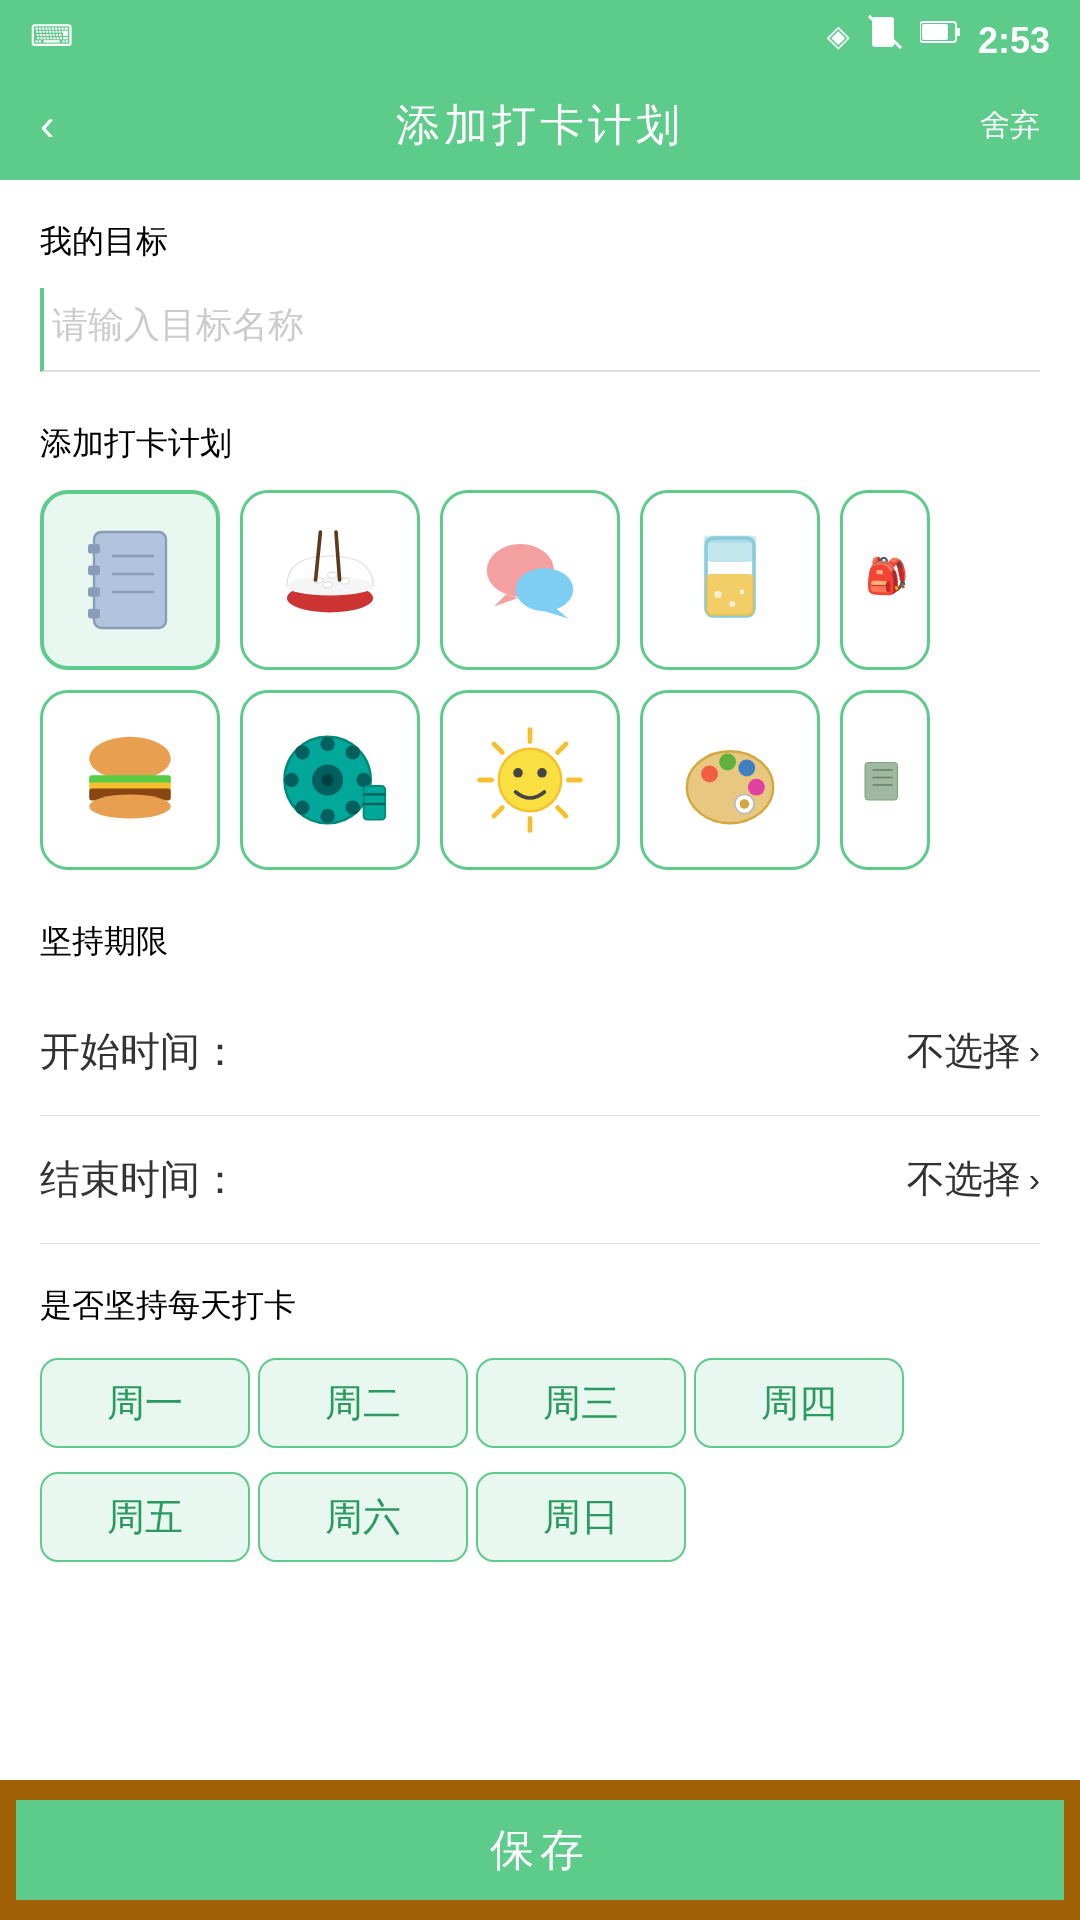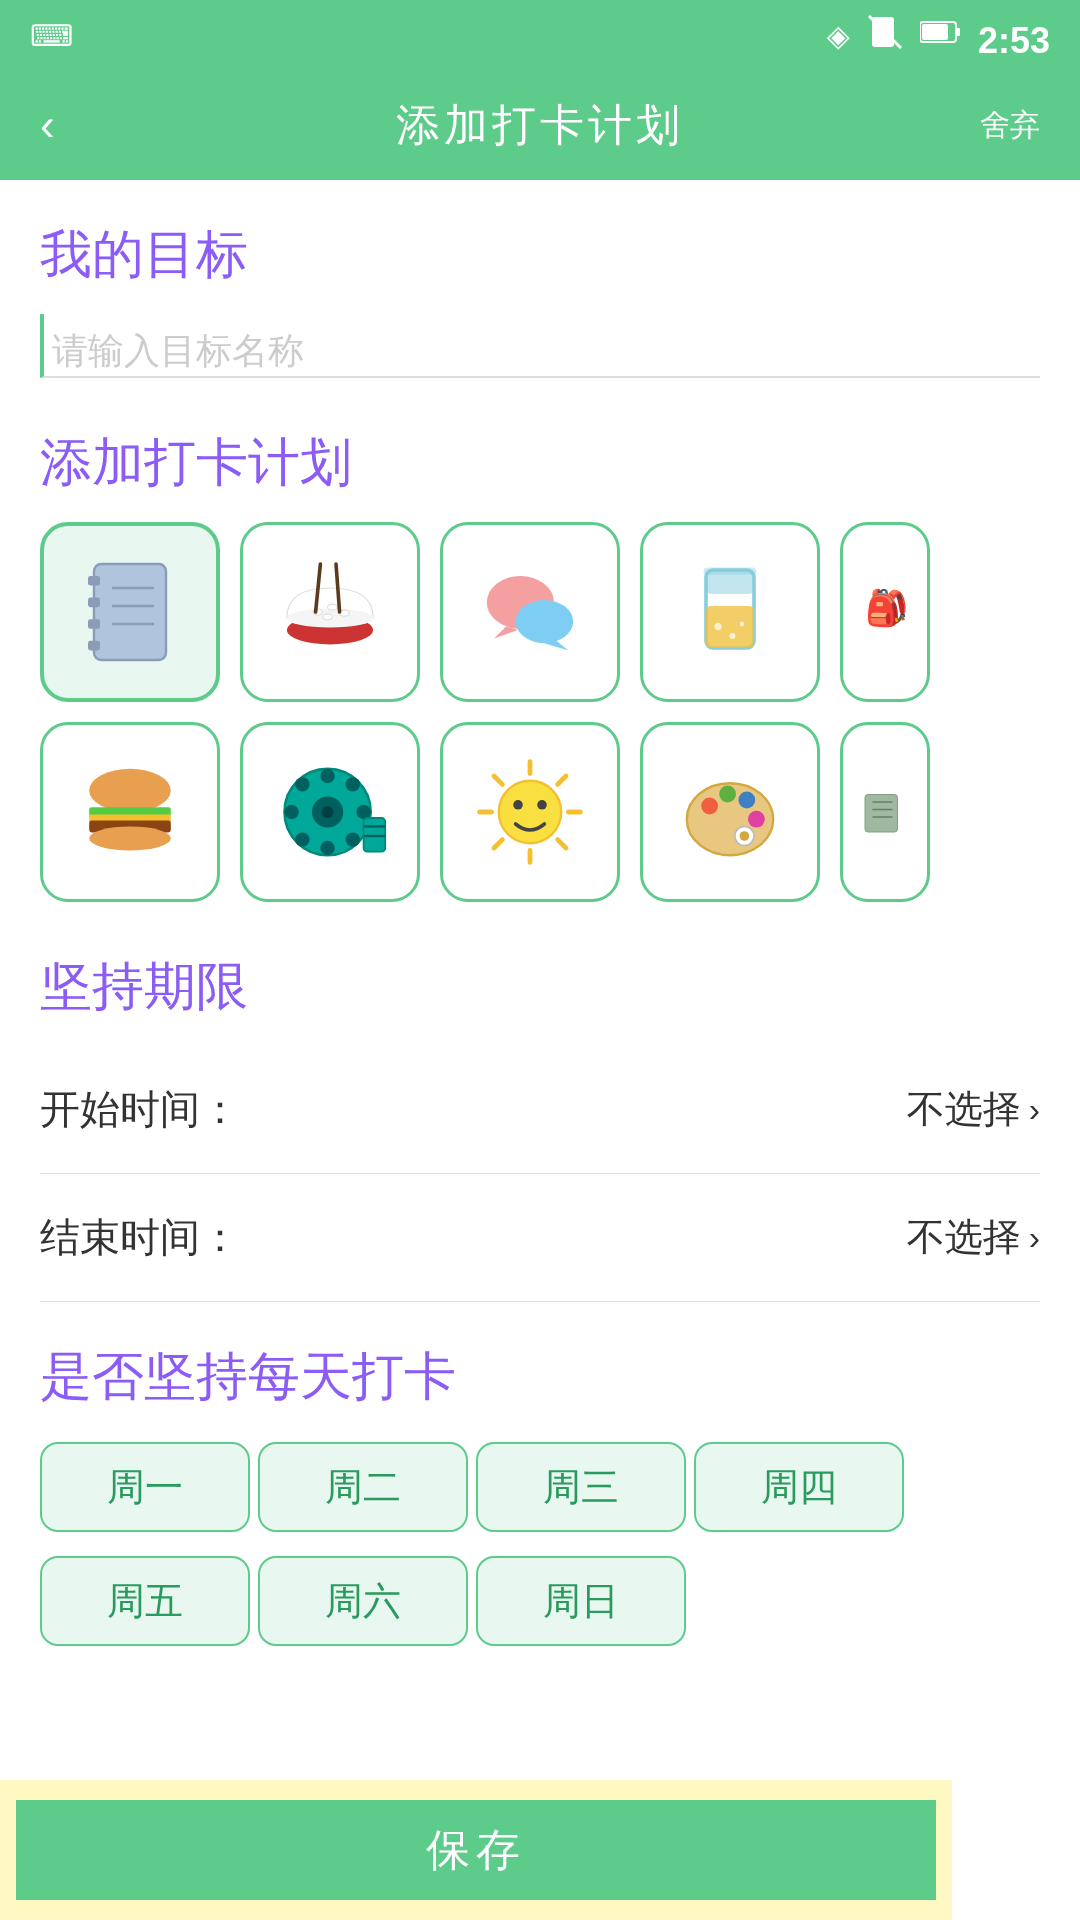--- a/index.html
+++ b/index.html
@@ -71,38 +71,38 @@
       cursor: pointer;
     }
 
     
     .content {
       padding: 40px 40px 200px 40px;
     }
 
     
     .section-label {
-      font-size: 52px;
-      color: #8b5cf6;
+      font-size: 32px;
+      color: #000000;
       font-weight: 500;
       margin-bottom: 24px;
     }
 
     
     .goal-section {
       margin-bottom: 50px;
     }
     .goal-input {
       width: 100%;
       border: none;
       border-bottom: 2px solid #ddd;
       outline: none;
       font-size: 36px;
       color: #a16207;
-      padding: 16px 0 4px 8px;
+      padding: 16px 0 24px 8px;
       border-left: 4px solid #5dcb8a;
       background: transparent;
     }
     .goal-input::placeholder {
       color: #ccc;
     }
 
     
     .icon-section {
       margin-bottom: 50px;
@@ -206,23 +206,23 @@
       align-items: center;
       justify-content: center;
       cursor: pointer;
     }
 
     
     .save-btn-container {
       position: fixed;
       bottom: 0;
       left: 0;
-      width: 952px;
+      width: 1080px;
       padding: 20px 16px;
-      background: #fef9c3;
+      background: #a16207;
     }
     .save-btn {
       width: 100%;
       height: 100px;
       background: #5dcb8a;
       border: none;
       color: #fff;
       font-size: 44px;
       font-weight: 500;
       letter-spacing: 6px;

